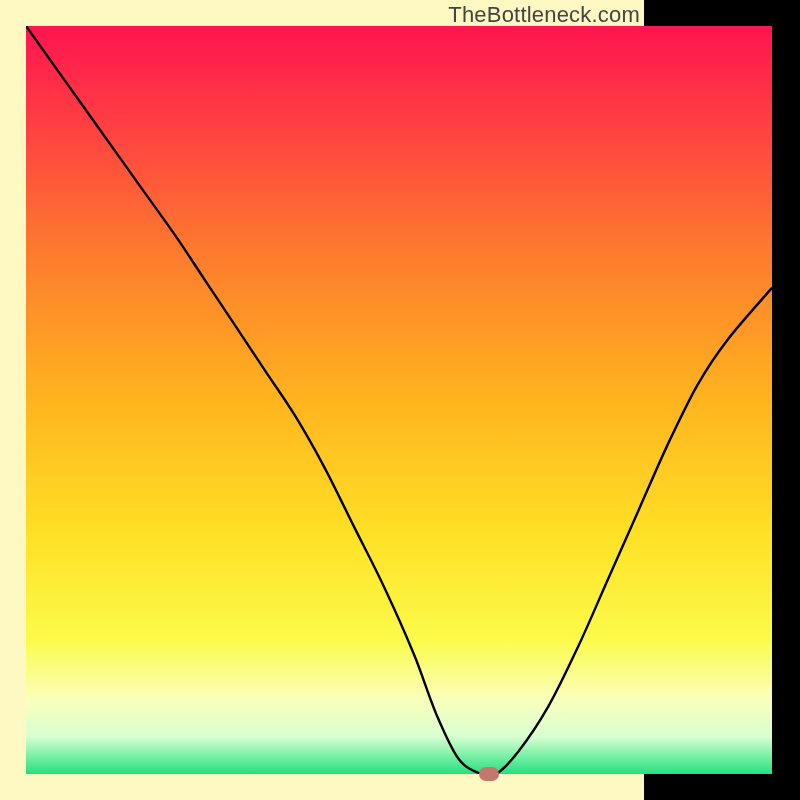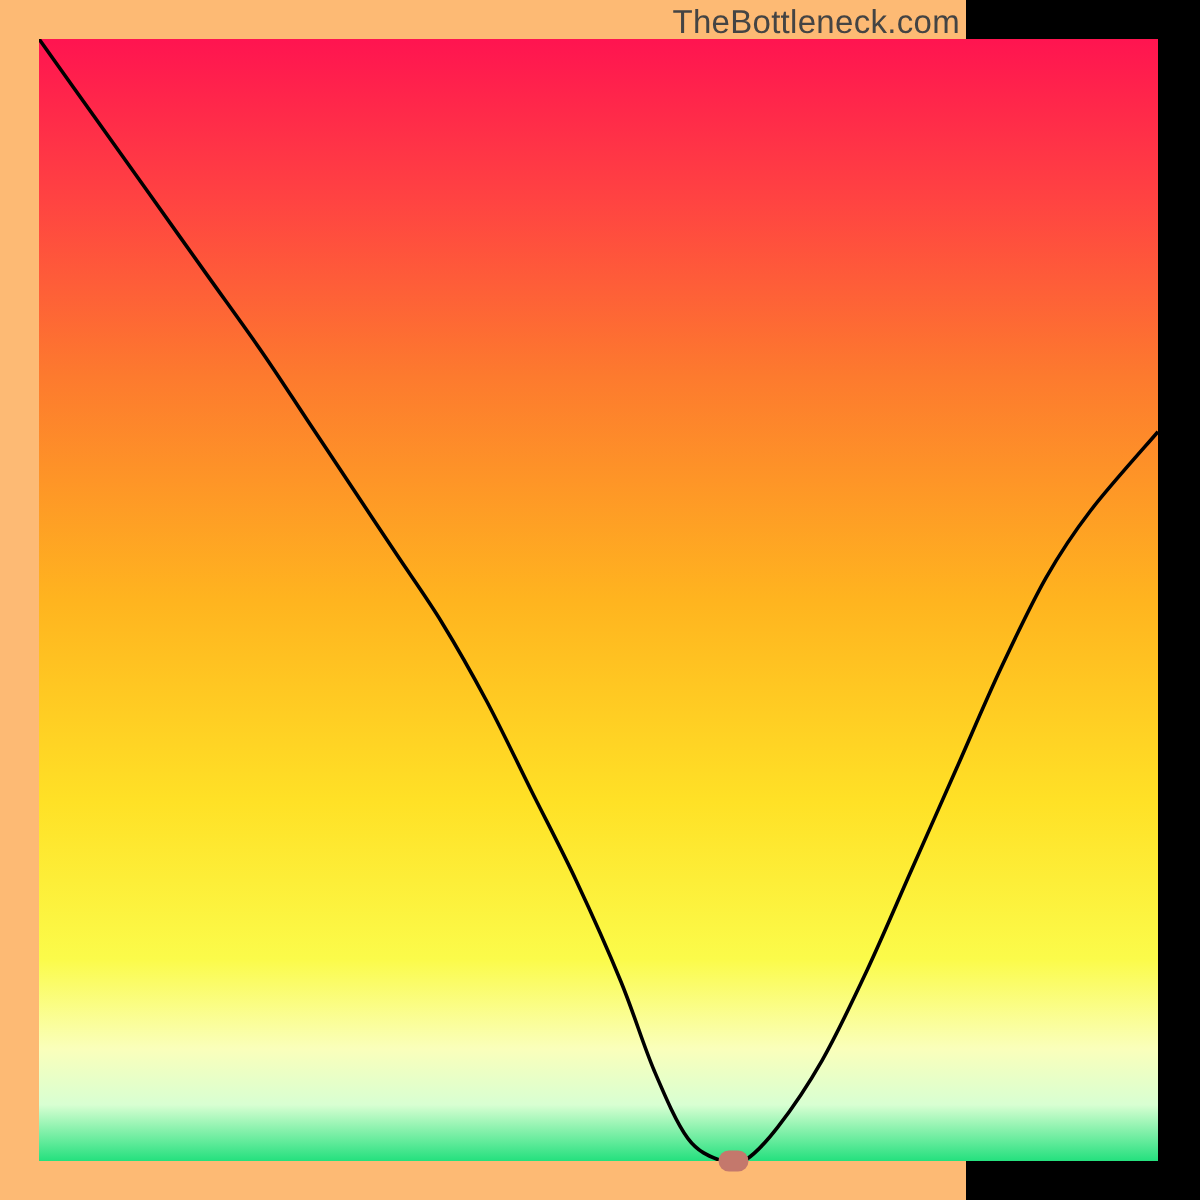--- a/index.html
+++ b/index.html
@@ -1,21 +1,21 @@
 <!DOCTYPE html>
 <html><head>
 <meta charset="utf-8">
 <style>
   * { margin: 0; padding: 0; box-sizing: border-box; }
   html, body { width: 800px; height: 800px; background: #000; overflow: hidden; }
   .stage {
     position: relative;
     width: 644px;
     height: 800px;
-    background: #fdba74;
+    background: #fef9c3;
   }
   .plot-area {
     position: absolute;
     left: 26px;
     top: 26px;
     width: 746px;
     height: 748px;
   }
   .gradient-bg {
     position: absolute;

